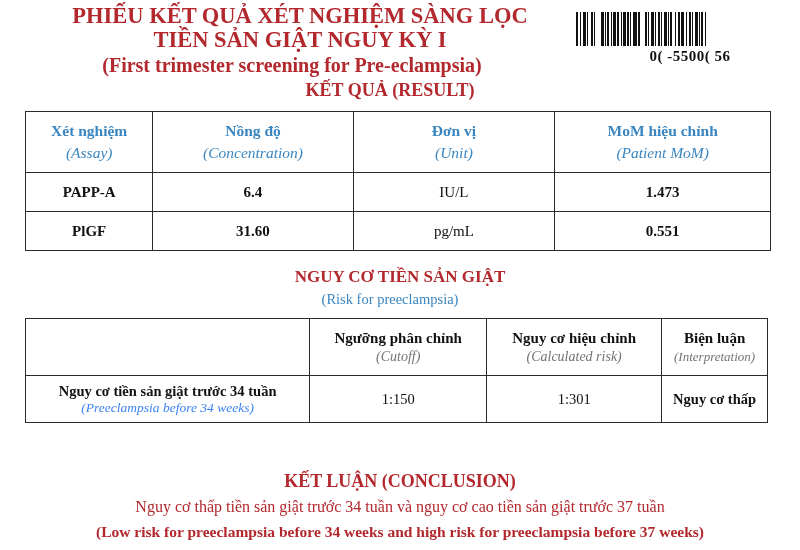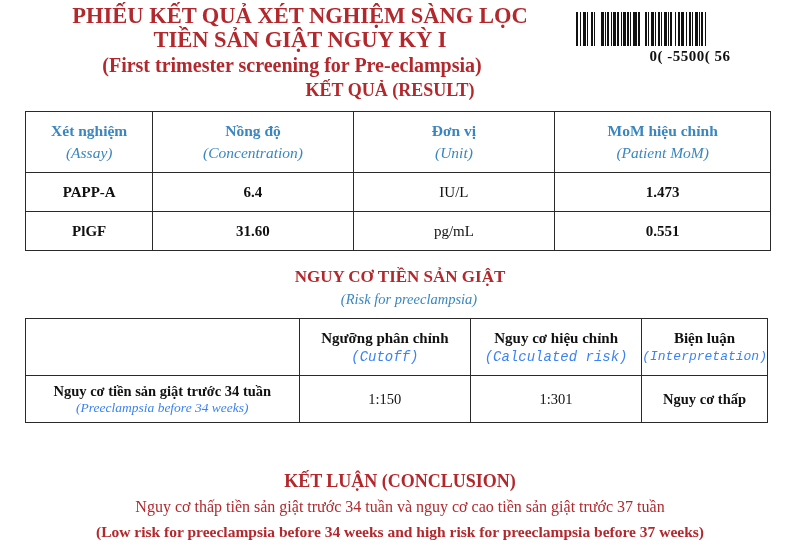--- a/index.html
+++ b/index.html
@@ -21,29 +21,29 @@
   td { border:1.5px solid #2a2a2a; text-align:center; vertical-align:middle; padding:0; }
   .t1 { left:25px; top:111px; width:746px; }
   .t1 td { color:#111; font-size:15px; }
   .t1 .hdr td { height:60px; }
   .t1 .row td { height:38px; }
   .hvi { font-weight:bold; font-size:15.5px; color:#3a86c0; line-height:22px; }
   .hen { font-style:italic; font-size:15.5px; color:#3a86c0; line-height:22px; }
   .b { font-weight:bold; }
 
   .sec2a { left:200px; width:400px; top:267px; font-size:17px; font-weight:bold; }
-  .sec2b { left:209px; width:400px; top:291px; font-size:14.5px; font-style:italic; }
+  .sec2b { left:190px; width:400px; top:291px; font-size:14.5px; }
 
   .t2 { left:25px; top:318px; width:743px; }
   .t2 td { color:#111; font-size:14.5px; }
   .t2 .hdr td { height:56px; }
   .t2 .row1 td { height:46px; }
   .t2 .row2 td { height:39px; }
   .h2vi { font-weight:bold; font-size:15px; line-height:20px; }
-  .h2en { font-style:italic; font-size:14px; line-height:18px; color:#3b82f6;font-family:Liberation Mono, monospace; }
+  .h2en { font-style:italic; font-size:14px; line-height:18px; color:#737373; }
   .rvi { font-weight:bold; font-size:14.5px; line-height:18px; }
   .ren { font-style:italic; font-size:13.5px; line-height:16px; color:#3b82f6; }
   .low { color:#3a86c0; font-weight:bold; }
   .high { color:#c0392b; font-weight:bold; }
 
   .concl-title { left:100px; width:600px; top:471px; font-size:18px; font-weight:bold; }
   .concl-vi { left:40px; width:720px; top:498px; font-size:16px; font-weight:normal; }
   .concl-en { left:40px; width:720px; top:523px; font-size:15.5px; font-weight:bold; }
 </style>
 </head>

